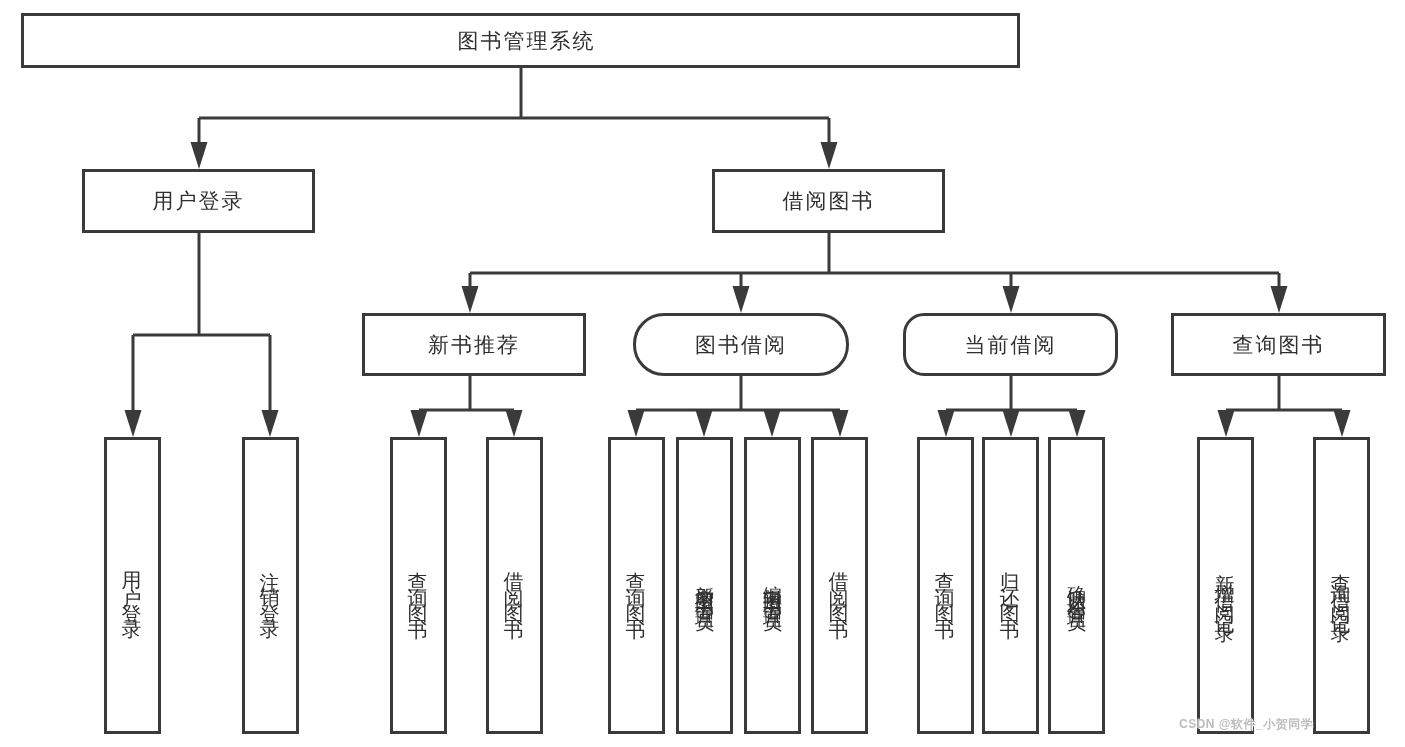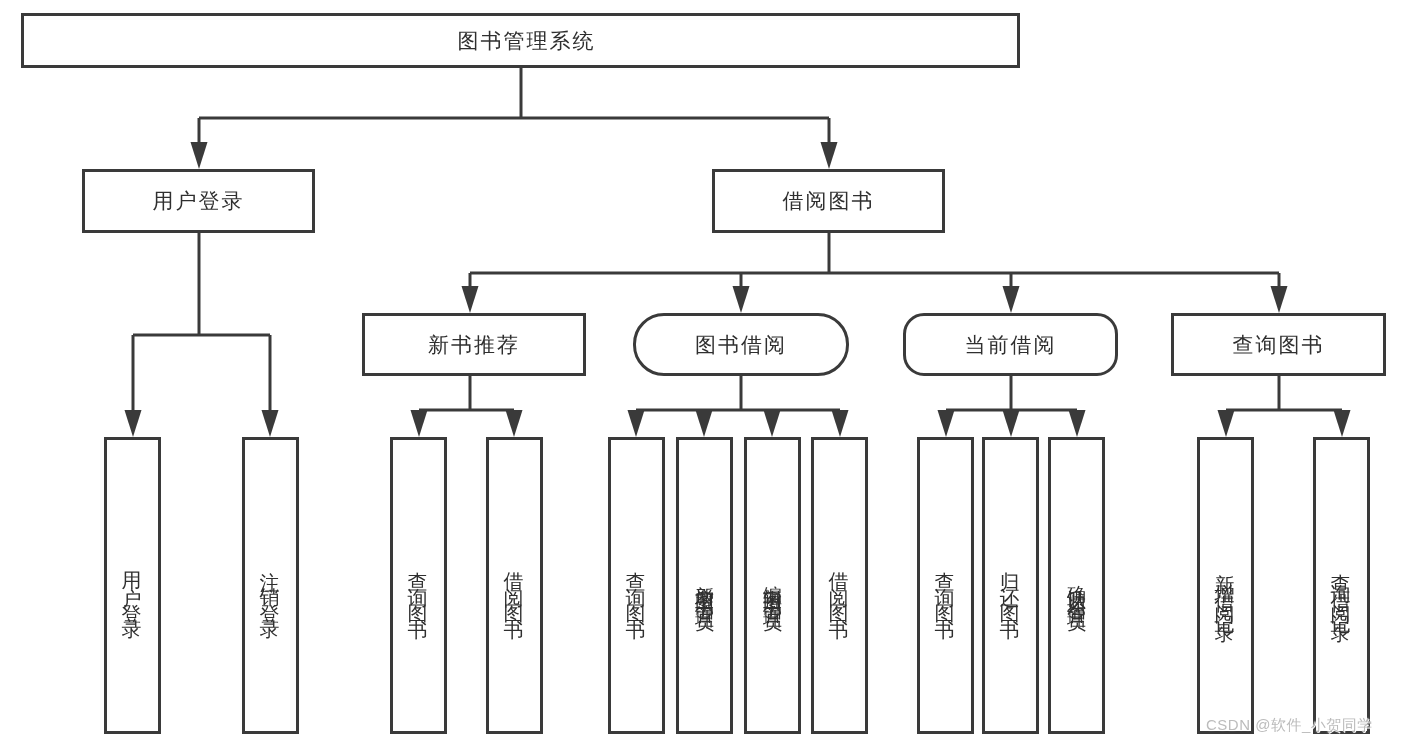--- a/index.html
+++ b/index.html
@@ -34,26 +34,27 @@
     writing-mode:vertical-rl;
     font-size:20px;
     letter-spacing:16px;
     text-align:center;
     padding-top:4px;
   }
   .v-mid{letter-spacing:10px;}
   .v-long{letter-spacing:4px;font-size:19px;}
   .watermark{
     position:absolute;
-    left:1206px;top:716px;
-    font-size:15px;letter-spacing:0.5px;
+    left:1179px;top:716px;
+    font-size:12px;letter-spacing:0.5px;
     color:var(--wm);
     text-shadow:0 0 2px #ffffff,1px 1px 0 #ffffff;
     z-index:3;
     white-space:nowrap;
+    font-weight:bold;
   }
 </style>
 </head>
 <body>
 
 <div class="canvas">
 
   <svg class="wires" width="1405" height="747" viewBox="0 0 1405 747" aria-hidden="true">
 
     <line x1="521" y1="68" x2="521" y2="118"></line>

